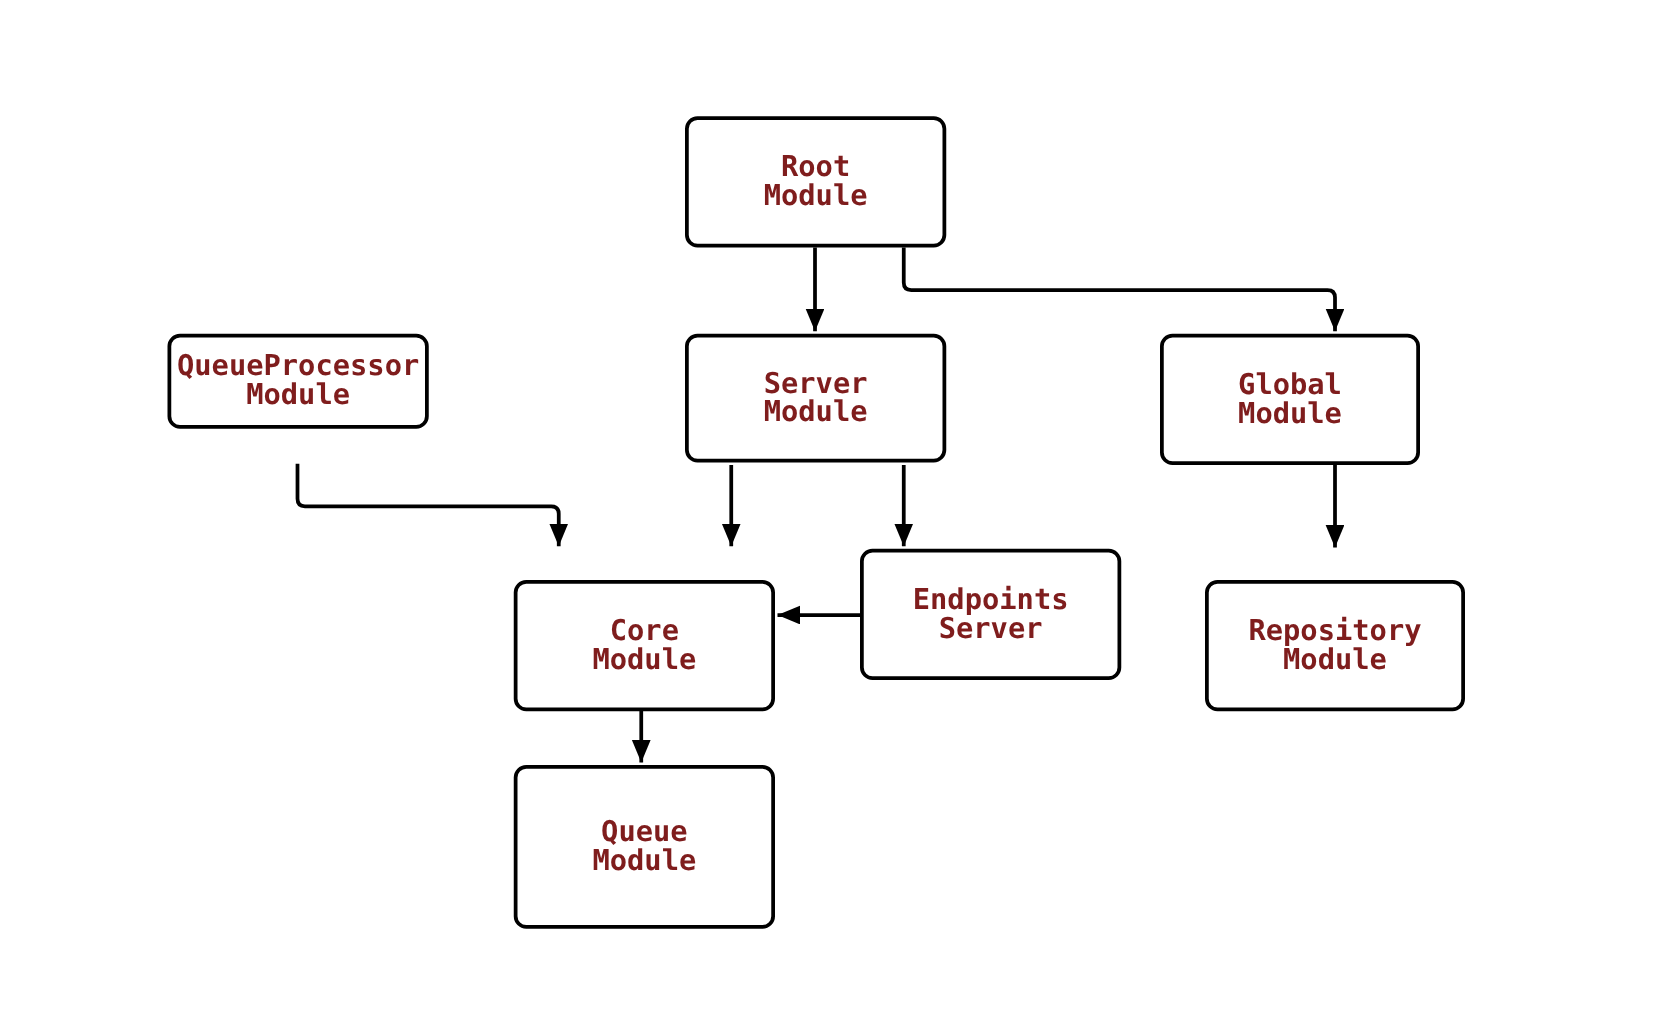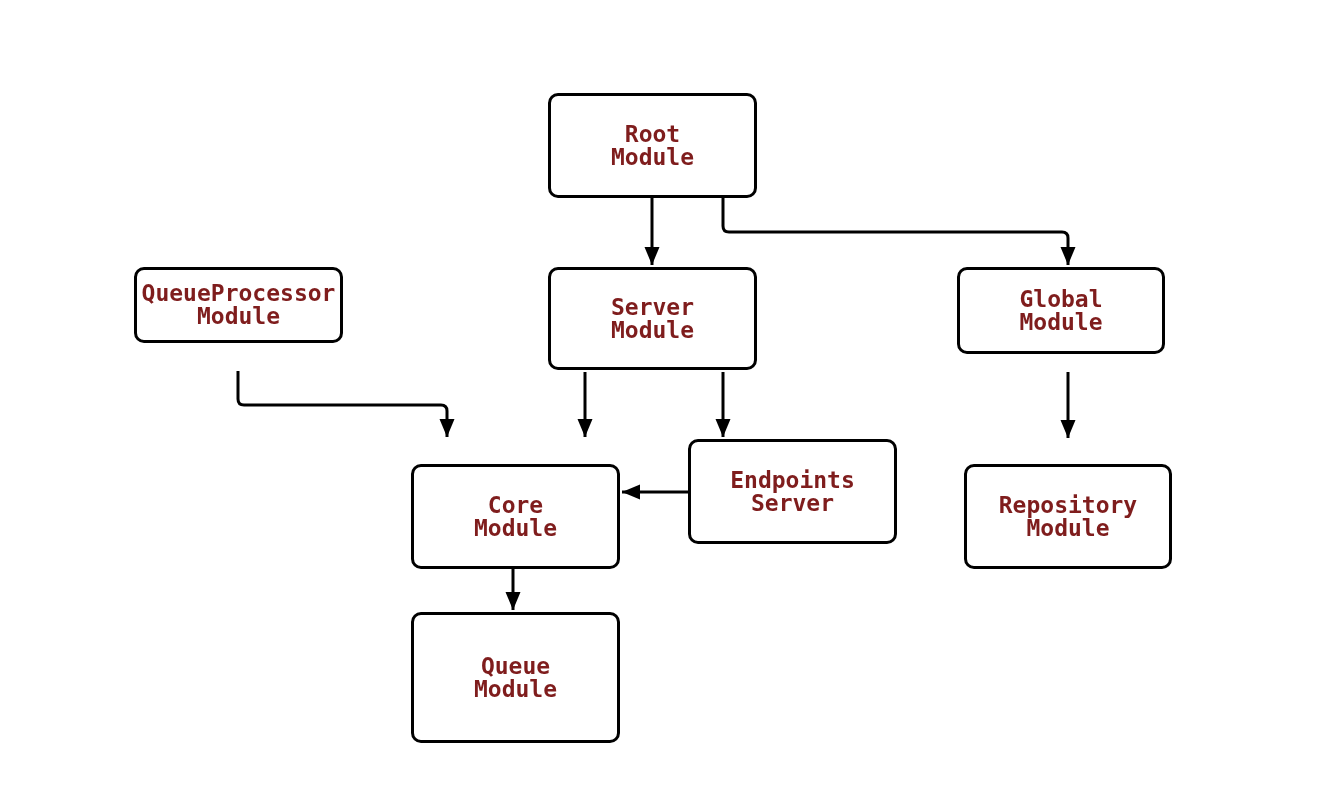--- a/index.html
+++ b/index.html
@@ -76,21 +76,21 @@
   <div class="node" style="left:134px; top:267px; width:209px; height:76px">
     <span class="label">QueueProcessor
 Module</span>
   </div>
 
   <div class="node" style="left:548px; top:267px; width:209px; height:103px">
     <span class="label">Server
 Module</span>
   </div>
 
-  <div class="node" style="left:957px; top:267px; width:208px; height:87px">
+  <div class="node" style="left:928px; top:267px; width:208px; height:105px">
     <span class="label">Global
 Module</span>
   </div>
 
   <div class="node" style="left:411px; top:464px; width:209px; height:105px">
     <span class="label">Core
 Module</span>
   </div>
 
   <div class="node" style="left:688px; top:439px; width:209px; height:105px">

